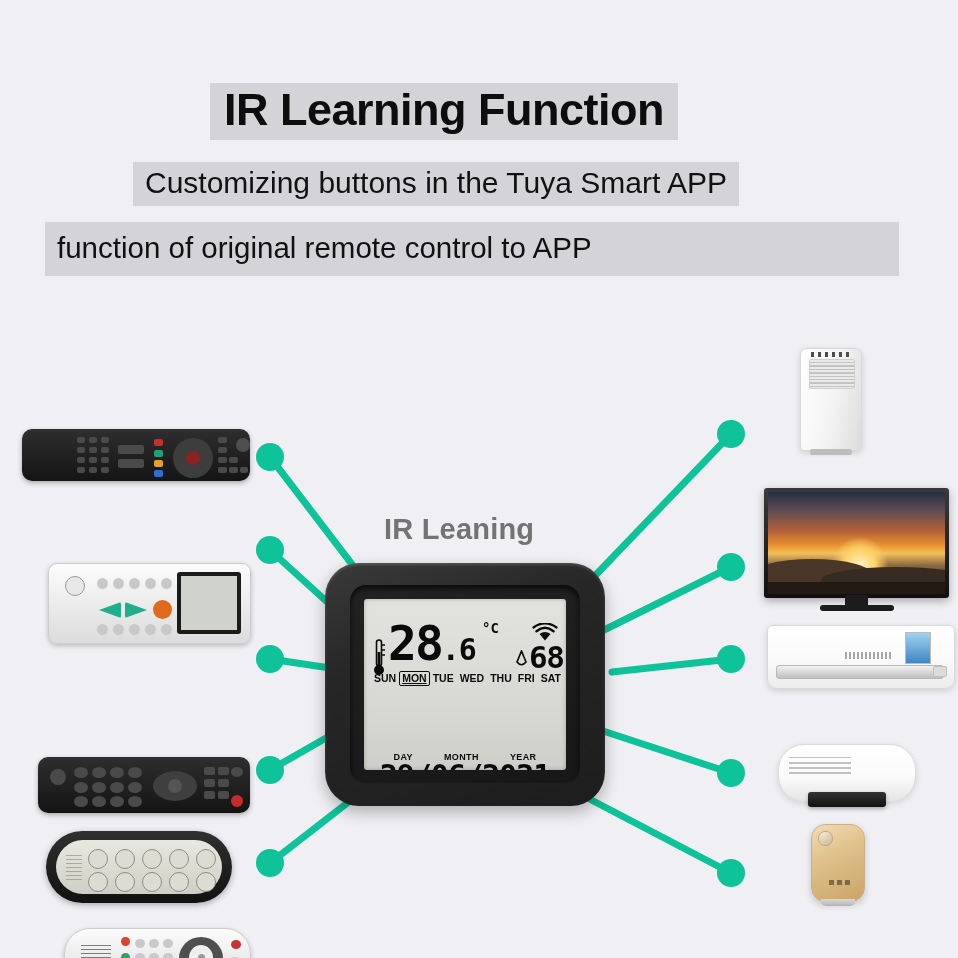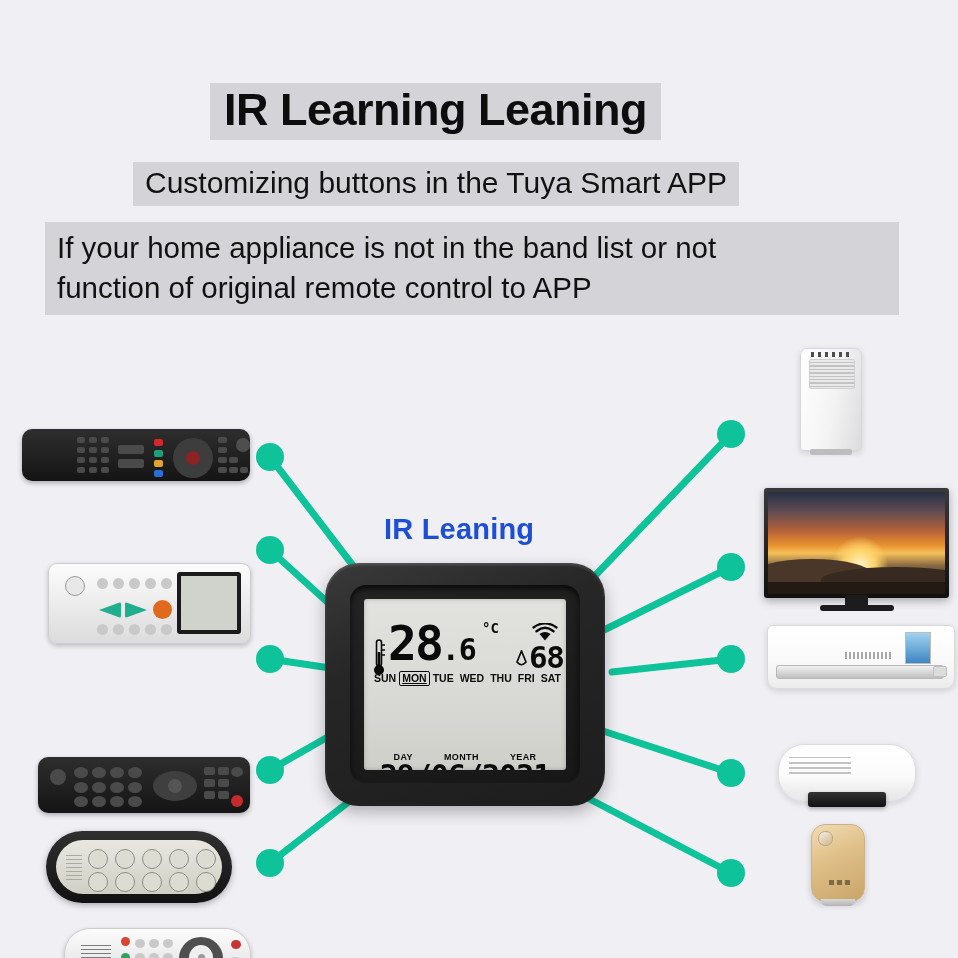--- a/index.html
+++ b/index.html
@@ -36,21 +36,21 @@
     width:830px;
   }
   .para span{display:block;}
 
   
   #links{position:absolute;left:0;top:0;width:958px;height:958px;}
 
   
   .ir-label{
     position:absolute;left:384px;top:513px;
-    font-size:29px;font-weight:bold;color:#1d4ed8;
+    font-size:29px;font-weight:bold;color:#737373;
     white-space:nowrap;letter-spacing:0.2px;
   }
 
   
   .device{
     position:absolute;left:325px;top:563px;width:280px;height:243px;
     background:linear-gradient(160deg,#3a3a3a 0%,#262626 35%,#1d1d1d 100%);
     border-radius:34px;
     box-shadow:0 6px 16px rgba(0,0,0,.28), inset 0 2px 3px rgba(255,255,255,.16);
   }
@@ -215,24 +215,23 @@
     border-radius:7px;border:1px solid #bda783;}
   .proj-foot{position:absolute;left:18%;right:18%;bottom:-5%;height:9%;
     background:linear-gradient(180deg,#d8d8d8,#b4b4b4);border-radius:0 0 5px 5px;}
 </style>
 </head>
 <body>
 
 <div id="stage">
 
   <div class="hd-wrap">
-    <div class="title">IR Learning Leaning</div>
+    <div class="title">IR Learning Function</div>
     <div class="subtitle">Customizing buttons in the Tuya Smart APP</div>
     <div class="para">
-      <span>If your home appliance is not in the band list or not</span>
       <span>function of original remote control to APP</span>
     </div>
   </div>
 
   <svg id="links" viewBox="0 0 958 958">
     <g stroke="#0ec39a" stroke-width="7" stroke-linecap="round" fill="none">
       <line x1="270" y1="457" x2="364" y2="580"></line>
       <line x1="270" y1="550" x2="347" y2="620"></line>
       <line x1="270" y1="659" x2="330" y2="668"></line>
       <line x1="270" y1="770" x2="340" y2="730"></line>

